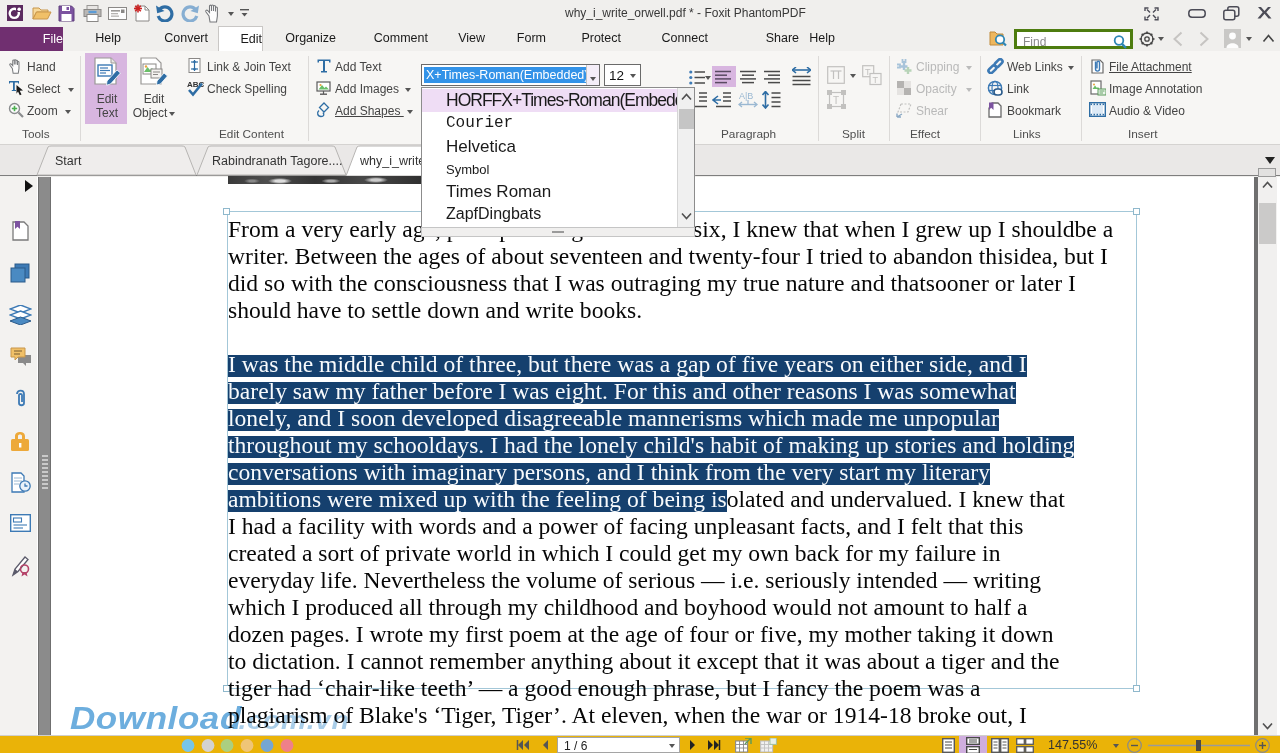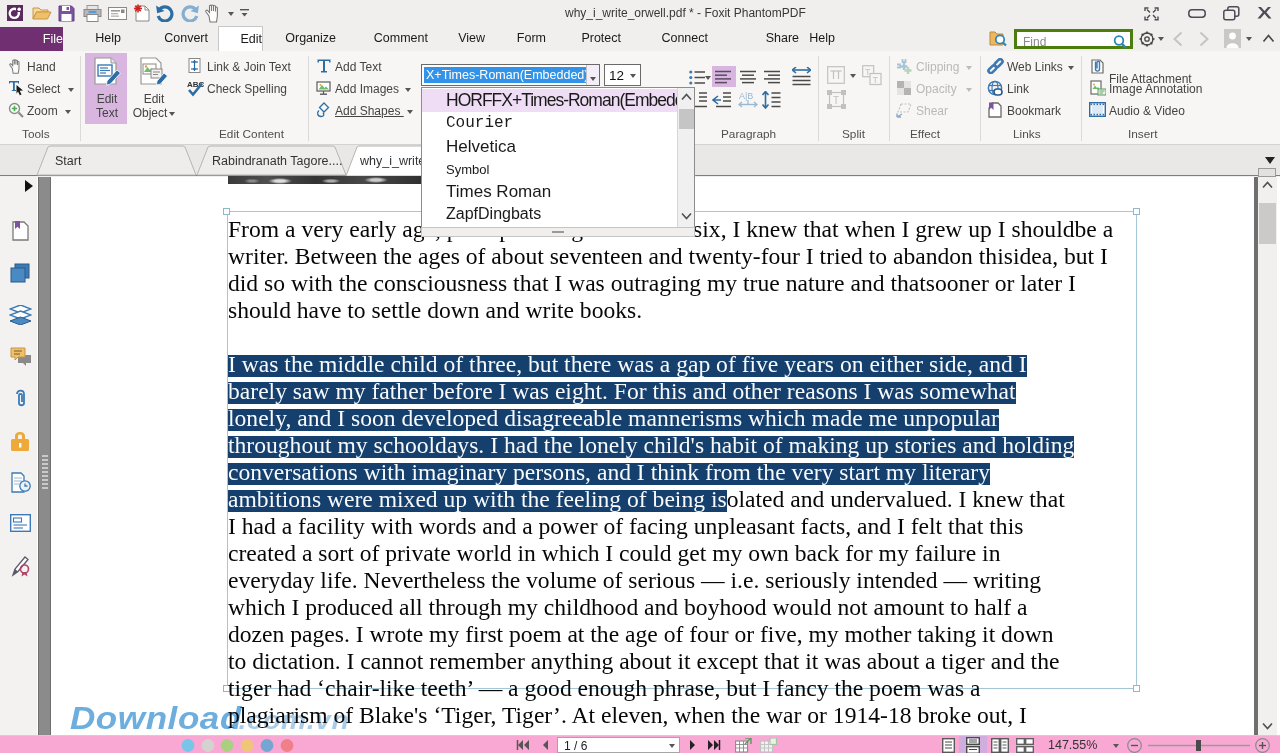--- a/index.html
+++ b/index.html
@@ -5,21 +5,21 @@
   * { margin:0; padding:0; box-sizing:border-box; }
   html,body { width:1280px; height:753px; overflow:hidden; }
   body { font-family:"Liberation Sans", sans-serif; position:relative; background:#f0efed; }
   .abs { position:absolute; }
   
   #titlebar { left:0; top:0; width:1280px; height:26px; background:#f0efed; }
   #menubar { left:0; top:26px; width:1280px; height:25px; background:#f0efed; }
   #ribbon { left:0; top:51px; width:1280px; height:94px; background:#f7f6f4; border-bottom:1px solid #d5d3d1; }
   #tabbar { left:0; top:145px; width:1280px; height:31px; background:#eae8e7; border-bottom:1px solid #7e7e7e; }
   #main { left:0; top:177px; width:1280px; height:558px; background:#fff; }
-  #statusbar { left:0; top:735px; width:1280px; height:18px; background:#f9a8d4; border-top:1px solid #d0cfcd; }
+  #statusbar { left:0; top:735px; width:1280px; height:18px; background:#eab308; border-top:1px solid #d0cfcd; }
   
   .mtab { position:absolute; top:0; height:25px; line-height:25px; font-size:12.5px; color:#1a1a1a; text-align:right; }
   #filetab { left:0; top:1px; width:63px; height:24px; background:#702f70; color:#fff; line-height:24px; }
   #edittab { background:#fff; border:1px solid #c9c7c5; border-bottom:none; }
   
   .ritem { position:absolute; font-size:12px; color:#444; white-space:nowrap; }
   .rlabel { position:absolute; font-size:11.8px; color:#4f4f4f; }
   .rsep { position:absolute; top:5px; width:1px; height:85px; background:#dcdad8; }
   .dis { color:#b9b9b9; }
   .dd { display:inline-block; width:0; height:0; border-left:3.5px solid transparent; border-right:3.5px solid transparent; border-top:4px solid #555; vertical-align:middle; }
@@ -428,21 +428,21 @@
     <path d="M1 0.5 L5.5 0.5 L5.5 8 L3.2 5.8 L1 8 Z" fill="#7c53a0"></path>
   </svg>
   <div class="ritem" style="left:1007px;top:53px;">Bookmark</div>
   <div class="rlabel" style="left:1013px;top:76px;">Links</div>
   <div class="rsep" style="left:1081px;"></div>
 
   <svg class="abs" style="left:1090px;top:7px" width="15" height="16" viewBox="0 0 15 16">
     <path d="M2 2 L10 2 L13 5 L13 15 L2 15 Z" fill="#fff" stroke="#6a6a6a" stroke-width="1.2"></path>
     <path d="M5.5 3.5 L5.5 11 C5.5 13.8 9.5 13.8 9.5 11 L9.5 4.5 C9.5 2.8 7 2.8 7 4.5 L7 10.5" fill="none" stroke="#3d7ab5" stroke-width="1.4"></path>
   </svg>
-  <div class="ritem" style="left:1109px;top:21px;">File Attachment</div>
+  <div class="ritem" style="left:1109px;top:9px;text-decoration:underline;">File Attachment</div>
   <svg class="abs" style="left:1090px;top:29px" width="16" height="16" viewBox="0 0 16 16">
     <rect x="1" y="1" width="10" height="13" fill="#fff" stroke="#6a6a6a" stroke-width="1.2"></rect>
     <path d="M2.5 9 L5 5.5 L7 8 L8 7 L9.5 9 Z" fill="#6abf69"></path>
     <circle cx="4" cy="4.5" r="1" fill="#e8a33d"></circle>
     <rect x="8" y="9" width="8" height="6" fill="#eaf4ea" stroke="#5a9a5a" stroke-width="1"></rect>
     <g stroke="#5a9a5a" stroke-width="0.9">
         <line x1="9.5" y1="11" x2="14.5" y2="11"></line>
         <line x1="9.5" y1="13" x2="13" y2="13"></line>
       </g>
   </svg>

